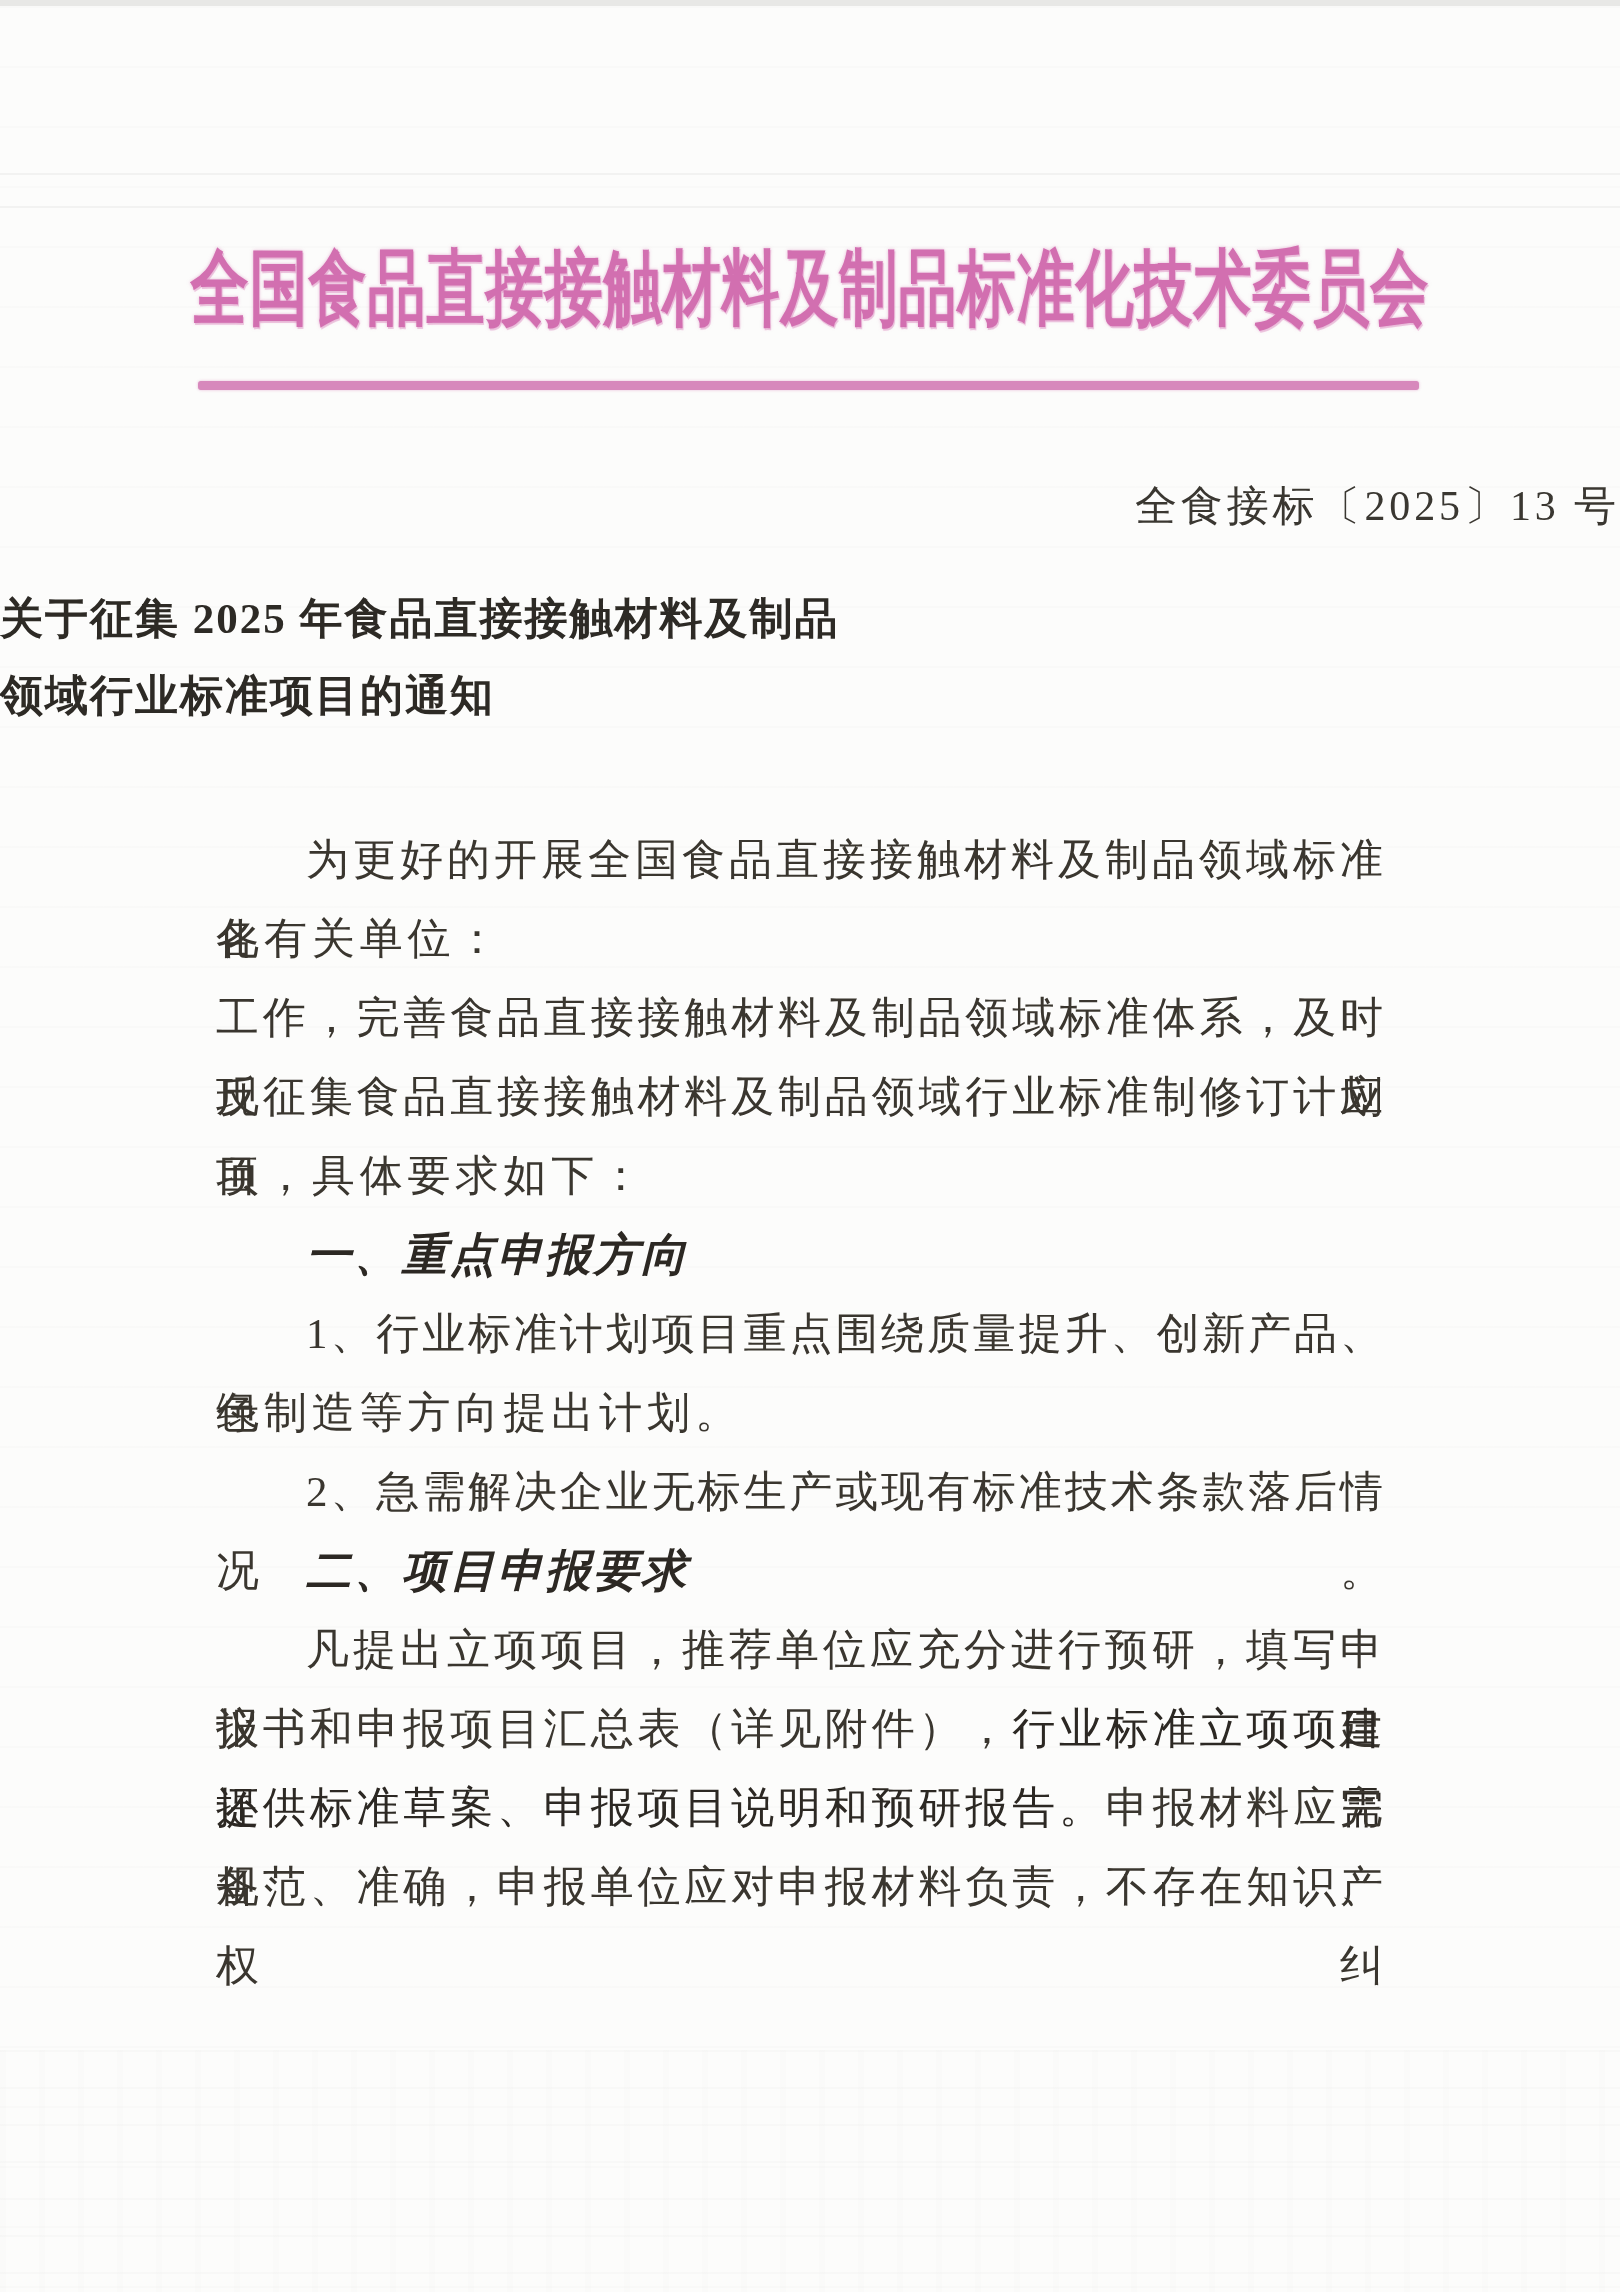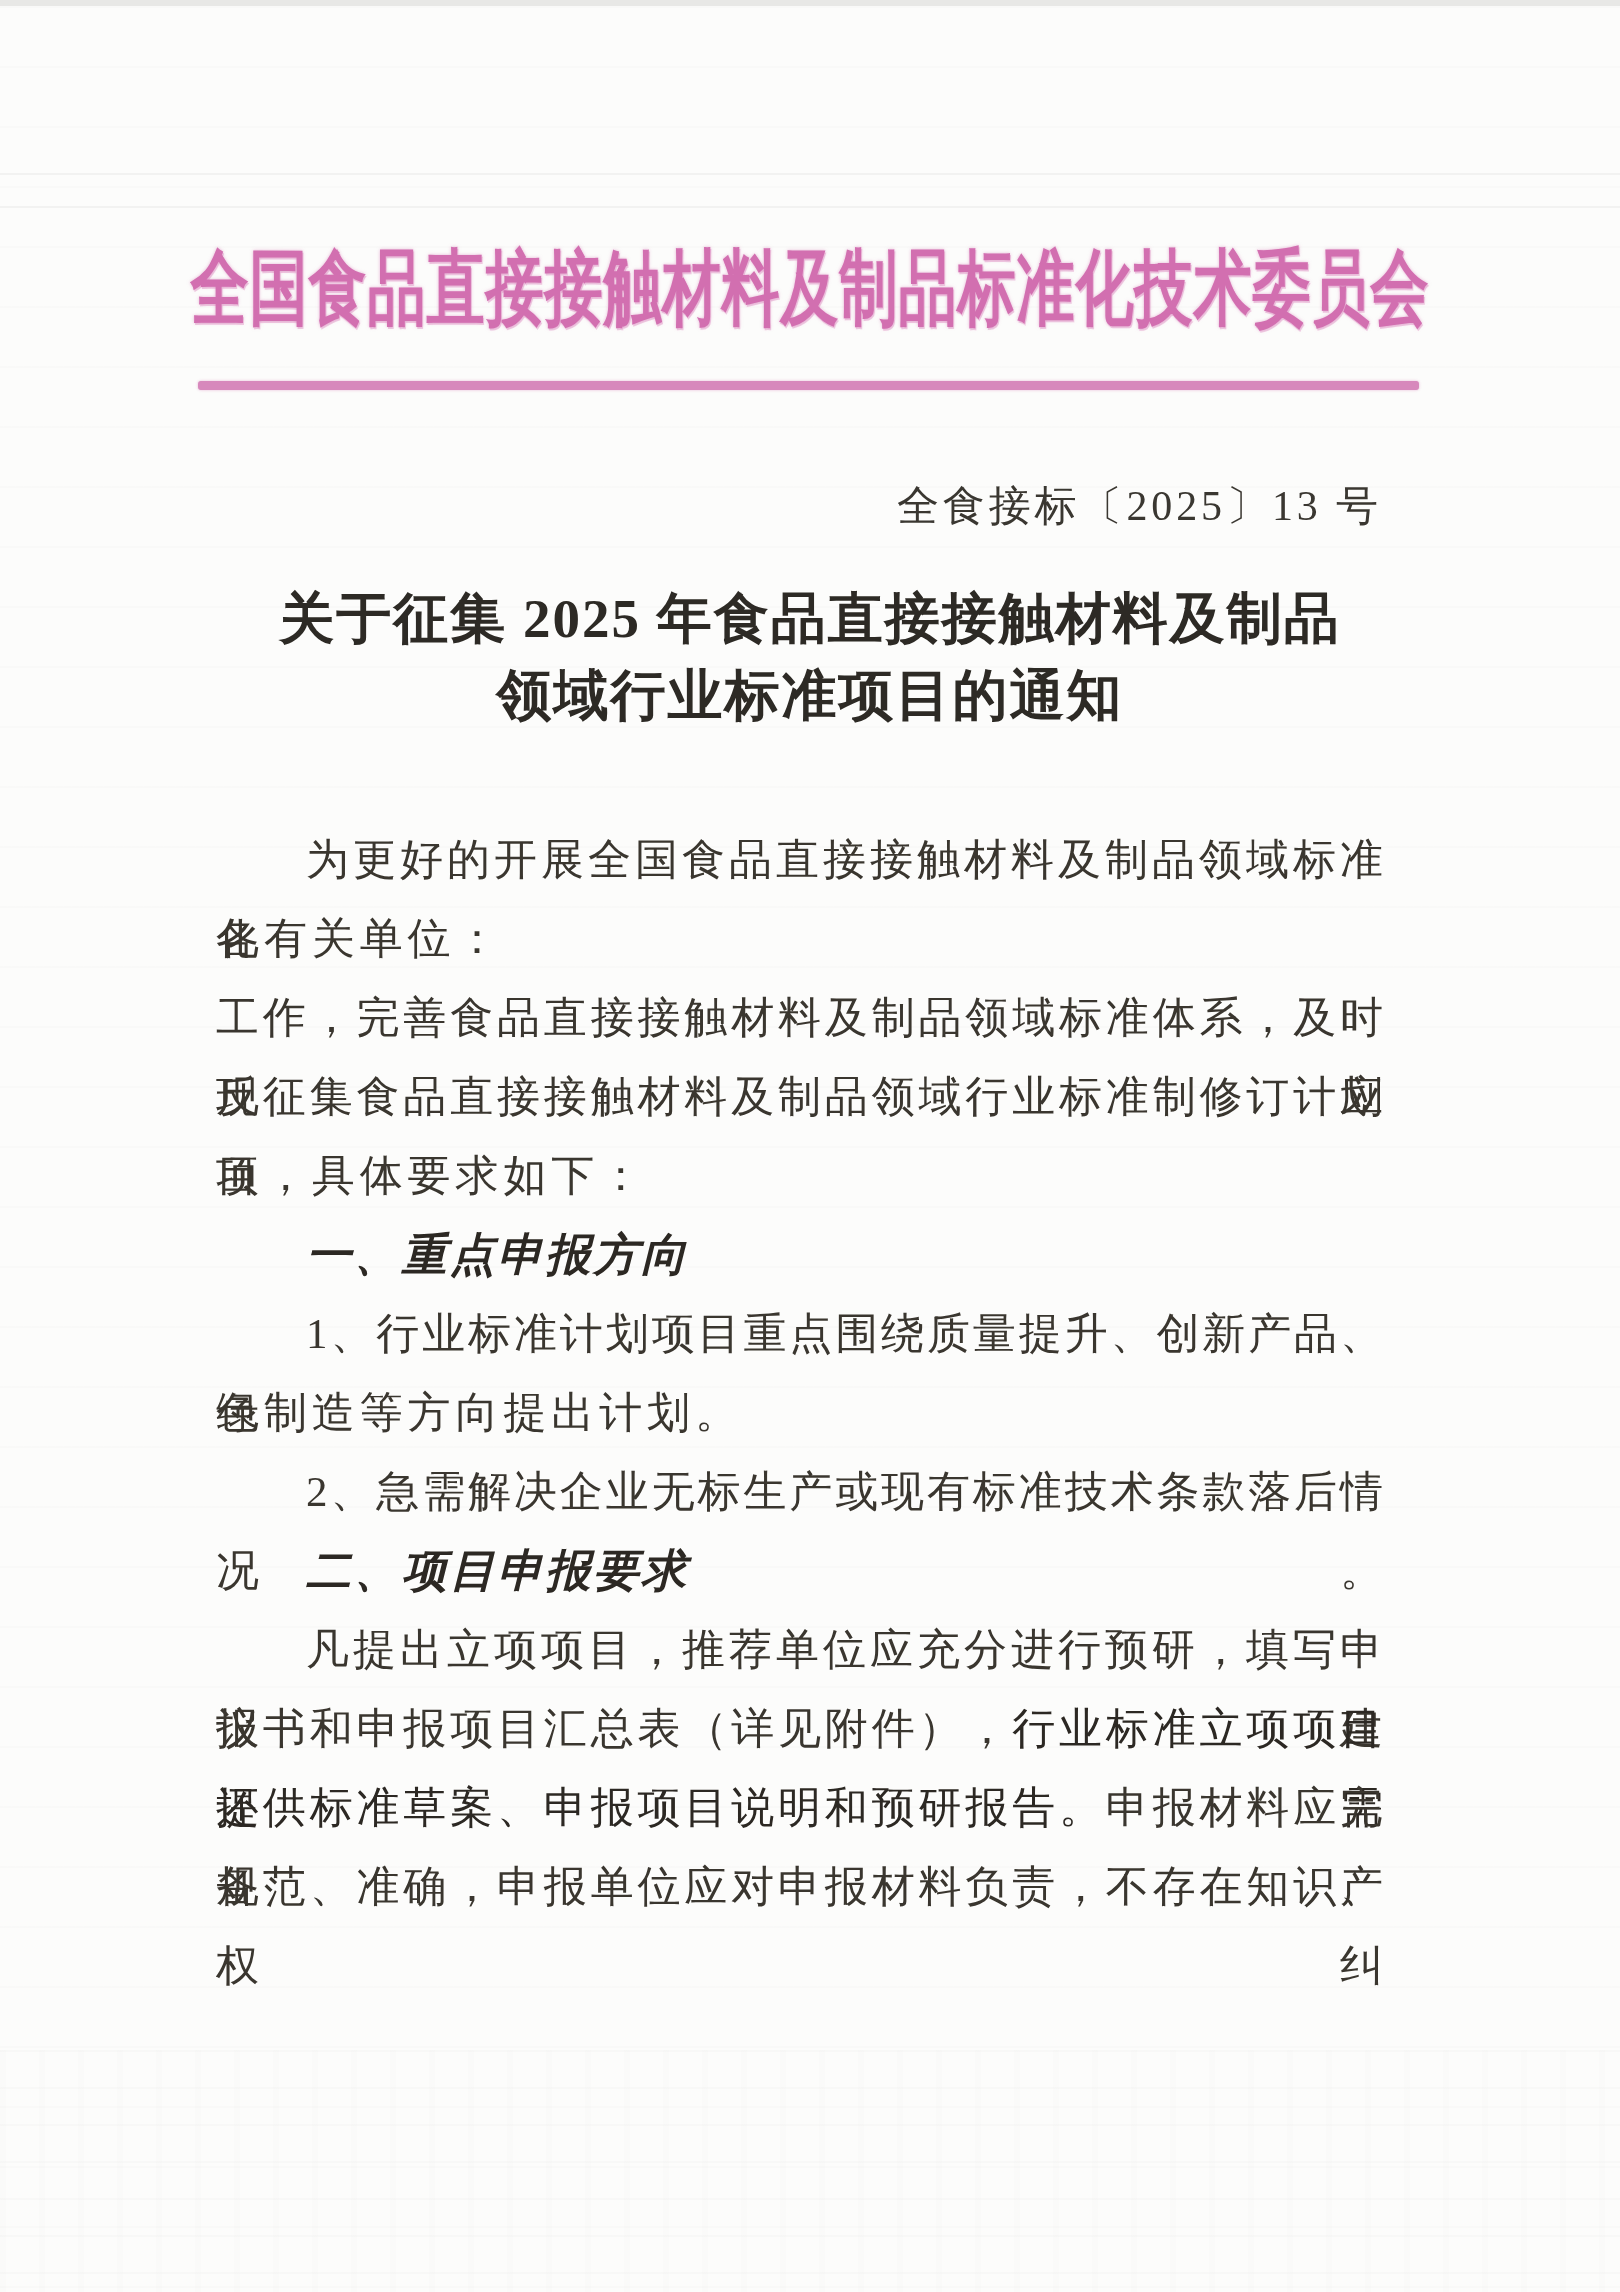--- a/index.html
+++ b/index.html
@@ -75,35 +75,34 @@
     border-radius: 2.9px;
     box-shadow: 0 0 2.9px rgba(207,108,173,0.6);
   }
 
   .doc-number {
     position: absolute;
     top: 472px;
     left: 0;
     width: 100%;
     box-sizing: border-box;
-    padding-right: 238px;
     text-align: right;
     font-size: 42px;
     letter-spacing: 3.9px;
     color: #3a3731;
   }
 
   .title {
     position: absolute;
     top: 574px;
     left: 0;
     width: 100%;
     margin: 0;
-    text-align: center;
-    font-size: 55px;
+    text-align: left;
+    font-size: 43px;
     font-weight: 700;
     line-height: 77px;
     letter-spacing: 2px;
     color: #2d2a25;
   }
   .title-line { display: block; }
 
   .body-text {
     position: absolute;
     top: 814px;

